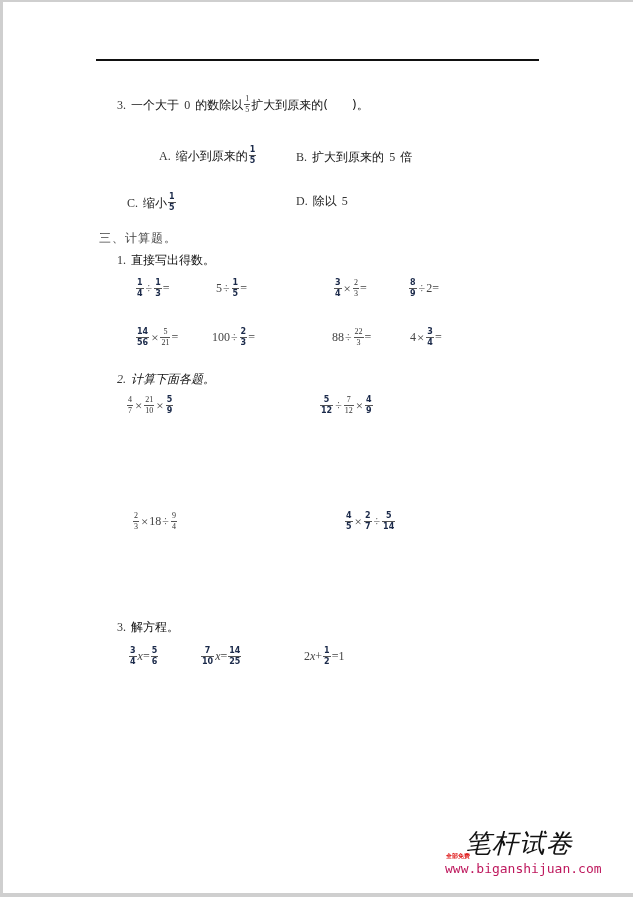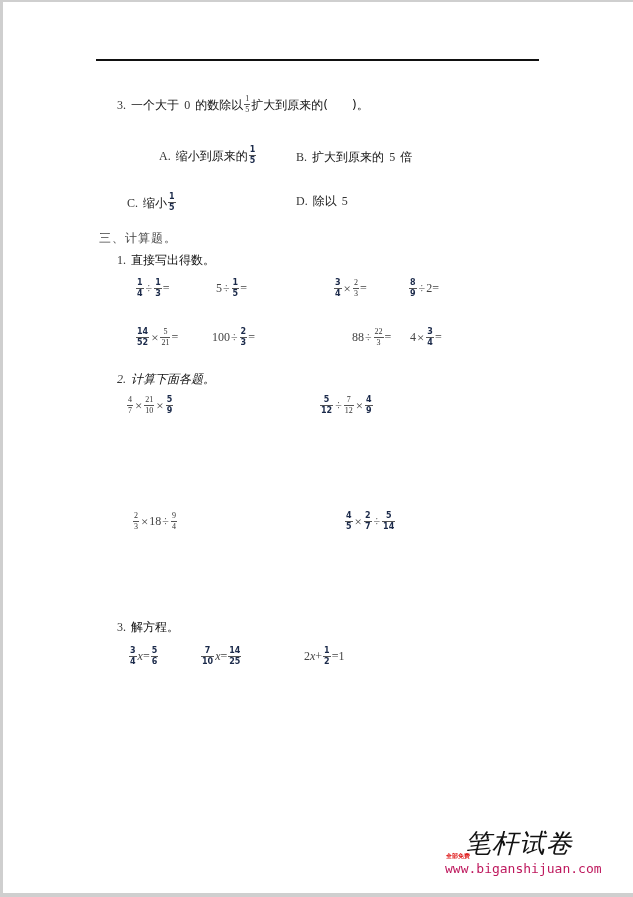--- a/index.html
+++ b/index.html
@@ -130,41 +130,41 @@
     </span>
   <span class="op">÷</span>
   <span>2</span>
   <span>=</span>
 </div>
 
 <div class="abs expr" style="left:135px; top:328px;">
   <span class="frac">
       <span class="n">14</span>
       <span class="bar"></span>
-      <span class="d">52</span>
+      <span class="d">56</span>
     </span>
   <span class="op op-x">×</span>
   <span class="frac light">
       <span class="n">5</span>
       <span class="bar"></span>
       <span class="d">21</span>
     </span>
   <span>=</span>
 </div>
 <div class="abs expr" style="left:212px; top:328px;">
   <span>100</span>
   <span class="op">÷</span>
   <span class="frac">
       <span class="n">2</span>
       <span class="bar"></span>
       <span class="d">3</span>
     </span>
   <span>=</span>
 </div>
-<div class="abs expr" style="left:352px; top:328px;">
+<div class="abs expr" style="left:332px; top:328px;">
   <span>88</span>
   <span class="op">÷</span>
   <span class="frac light">
       <span class="n">22</span>
       <span class="bar"></span>
       <span class="d">3</span>
     </span>
   <span>=</span>
 </div>
 <div class="abs expr" style="left:410px; top:328px;">

